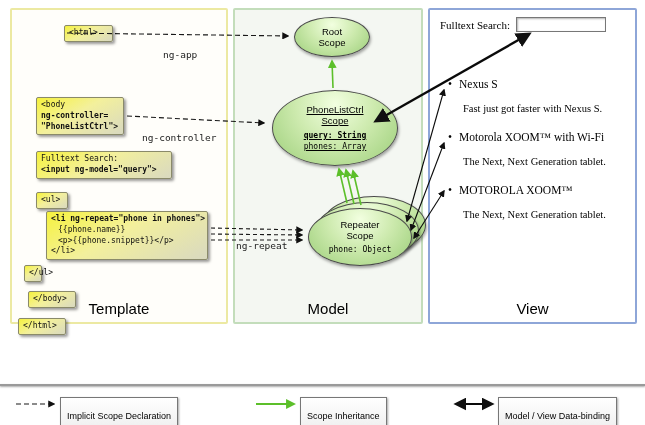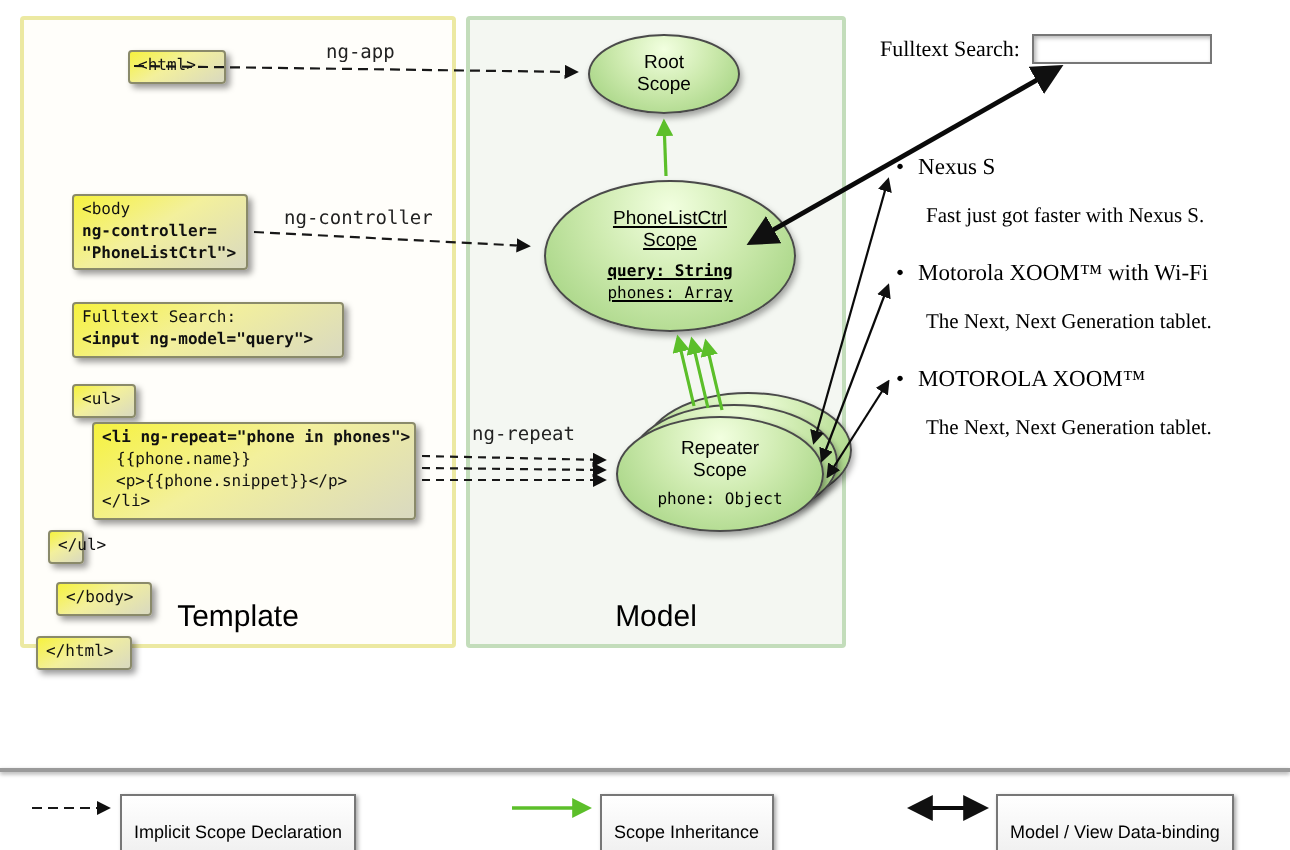--- a/index.html
+++ b/index.html
@@ -18,21 +18,21 @@
   .code-box{position:absolute;box-sizing:border-box;
             background:linear-gradient(150deg,#f6f23e 0%,#f3f09c 45%,#d9d9c0 100%);
             border:1px solid #8a8a6a;border-radius:2px;
             box-shadow:2px 2px 3px rgba(0,0,0,.4);
             font:8px/1.35 "DejaVu Sans Mono",monospace;color:#111;
             padding:2px 4px;white-space:nowrap;z-index:2;}
   .code-box .b{font-weight:bold;}
   .code-box .ind{padding-left:7px;}
 
   
-  .anno{position:absolute;font:9.5px "DejaVu Sans Mono",monospace;color:#222;z-index:3;}
+  .anno{position:absolute;font:9.5px "DejaVu Sans Mono",monospace;color:#222;z-index:3;margin-top:28px;}
 
   
   .ellipse{position:absolute;box-sizing:border-box;border:1px solid #4a4a4a;border-radius:50%;
            background:radial-gradient(ellipse at 50% 18%,#f2ffe0 0%,#cdeaae 45%,#9bce78 100%);
            box-shadow:1px 2px 3px rgba(0,0,0,.35);
            display:flex;flex-direction:column;align-items:center;justify-content:center;
            text-align:center;z-index:1;}
   .scope-title{font:9.5px/1.2 "Liberation Sans",sans-serif;white-space:pre-line;color:#000;}
   .scope-prop{font:8px/1.4 "DejaVu Sans Mono",monospace;color:#000;}
   .scope-prop.b{font-weight:bold;}
@@ -62,20 +62,23 @@
 <body>
 
 <div class="canvas">
 
   <div class="panel template-panel">
     <div class="panel-label">Template</div>
   </div>
   <div class="panel model-panel">
     <div class="panel-label">Model</div>
   </div>
+  <div class="panel view-panel">
+    <div class="panel-label">View</div>
+  </div>
 
   <div class="code-box" style="left:20px;top:25px;width:49px;margin-left:44px;">
     <div>&lt;html&gt;</div>
   </div>
 
   <div class="code-box" style="left:36px;top:97px;width:88px;">
     <div>&lt;body</div>
     <div class="b">ng-controller=</div>
     <div class="b">"PhoneListCtrl"&gt;</div>
   </div>

